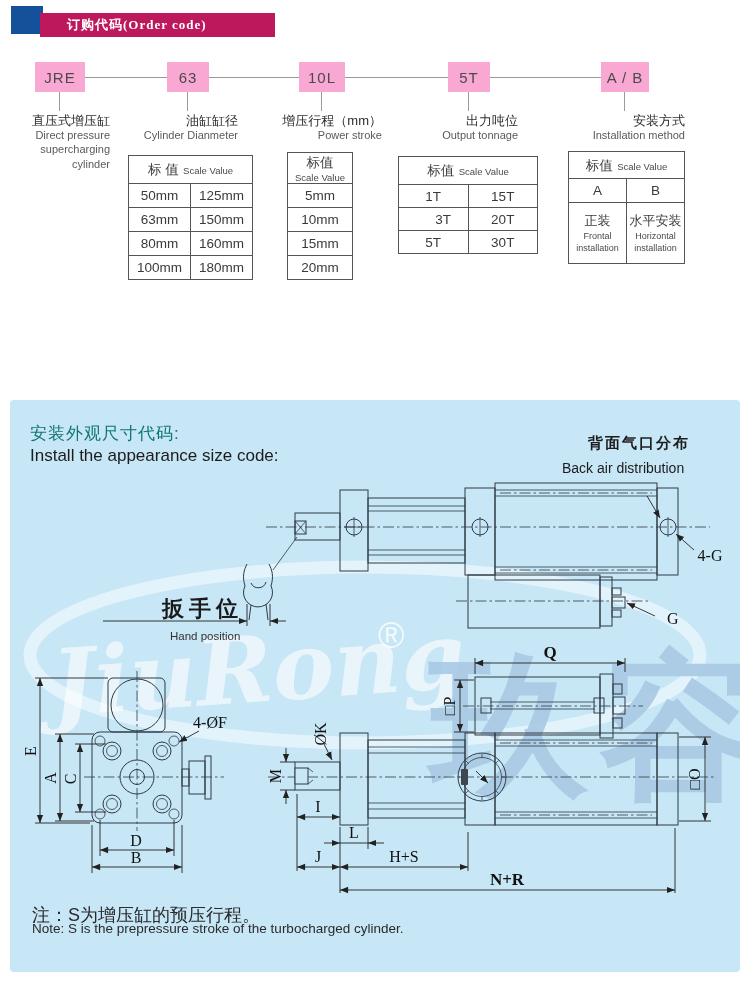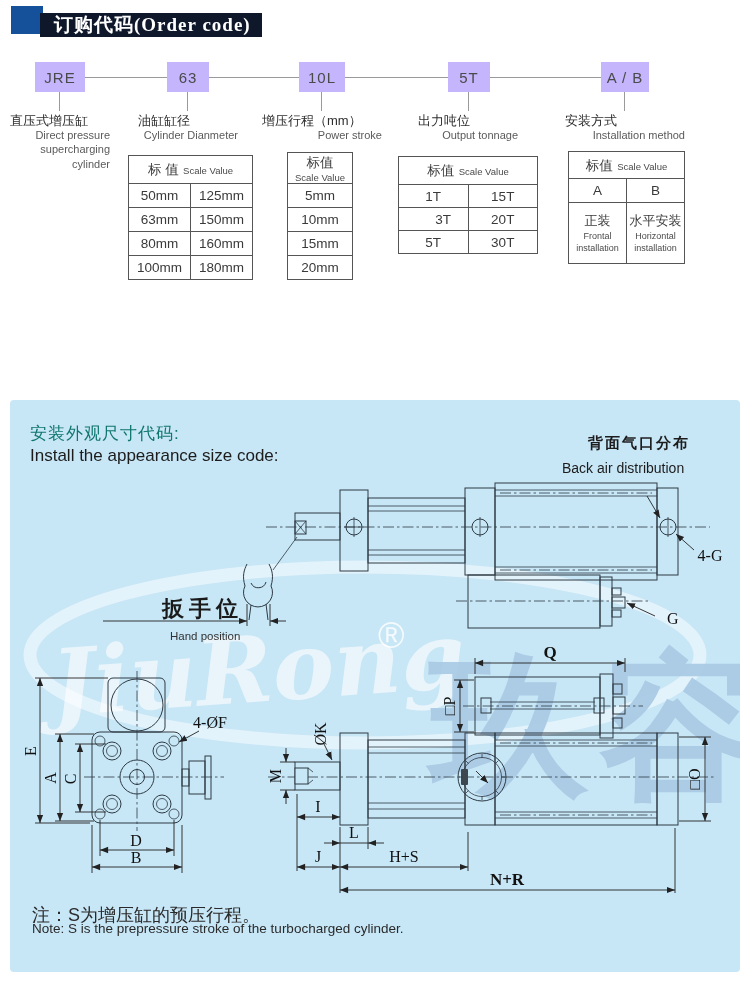--- a/index.html
+++ b/index.html
@@ -1,28 +1,28 @@
 <!DOCTYPE html>
 <html><head>
 <meta charset="utf-8">
 <style>
   html,body{margin:0;padding:0;}
   body{width:750px;height:990px;position:relative;background:#fff;
        font-family:"Liberation Sans",sans-serif;color:#3b3b3b;overflow:hidden;}
   .abs{position:absolute;}
   
   .hdr-sq{background:#15509A;}
-  .hdr-bar{background:#0f172a;color:#fff;font-family:"Liberation Serif",serif;
-           font-weight:bold;font-size:19px;line-height:24px;padding-left:14px;letter-spacing:1px;}
+  .hdr-bar{background:#be185d;color:#fff;font-family:"Liberation Serif",serif;
+           font-weight:bold;font-size:13px;line-height:24px;padding-left:27px;letter-spacing:1px;}
   
   .conn{background:#9a9a9a;height:1px;}
   .stub{background:#9a9a9a;width:1px;}
-  .code-box{background:#c4b5fd;color:#4a4a4a;font-size:15px;display:flex;
+  .code-box{background:#f9a8d4;color:#4a4a4a;font-size:15px;display:flex;
             align-items:center;justify-content:center;letter-spacing:1px;}
-  .seg-cn{font-size:13px;color:#2e2e2e;text-align:left;}
+  .seg-cn{font-size:13px;color:#2e2e2e;text-align:right;}
   .seg-en{font-size:11px;color:#5a5a5a;text-align:right;white-space:pre-line;line-height:1.3;}
   
   table{border-collapse:collapse;table-layout:fixed;}
   td,th{border:1px solid #555;text-align:center;vertical-align:middle;
         color:#3a3a3a;font-weight:normal;padding:0;}
   .hd-cn{font-size:13.5px;color:#3a3a3a;}
   .hd-en{font-size:9.5px;color:#4a4a4a;}
   .cell{font-size:13.5px;}
   .m-cn{font-size:13px;line-height:1.4;}
   .m-en{font-size:9px;color:#4a4a4a;white-space:pre-line;line-height:1.35;}

